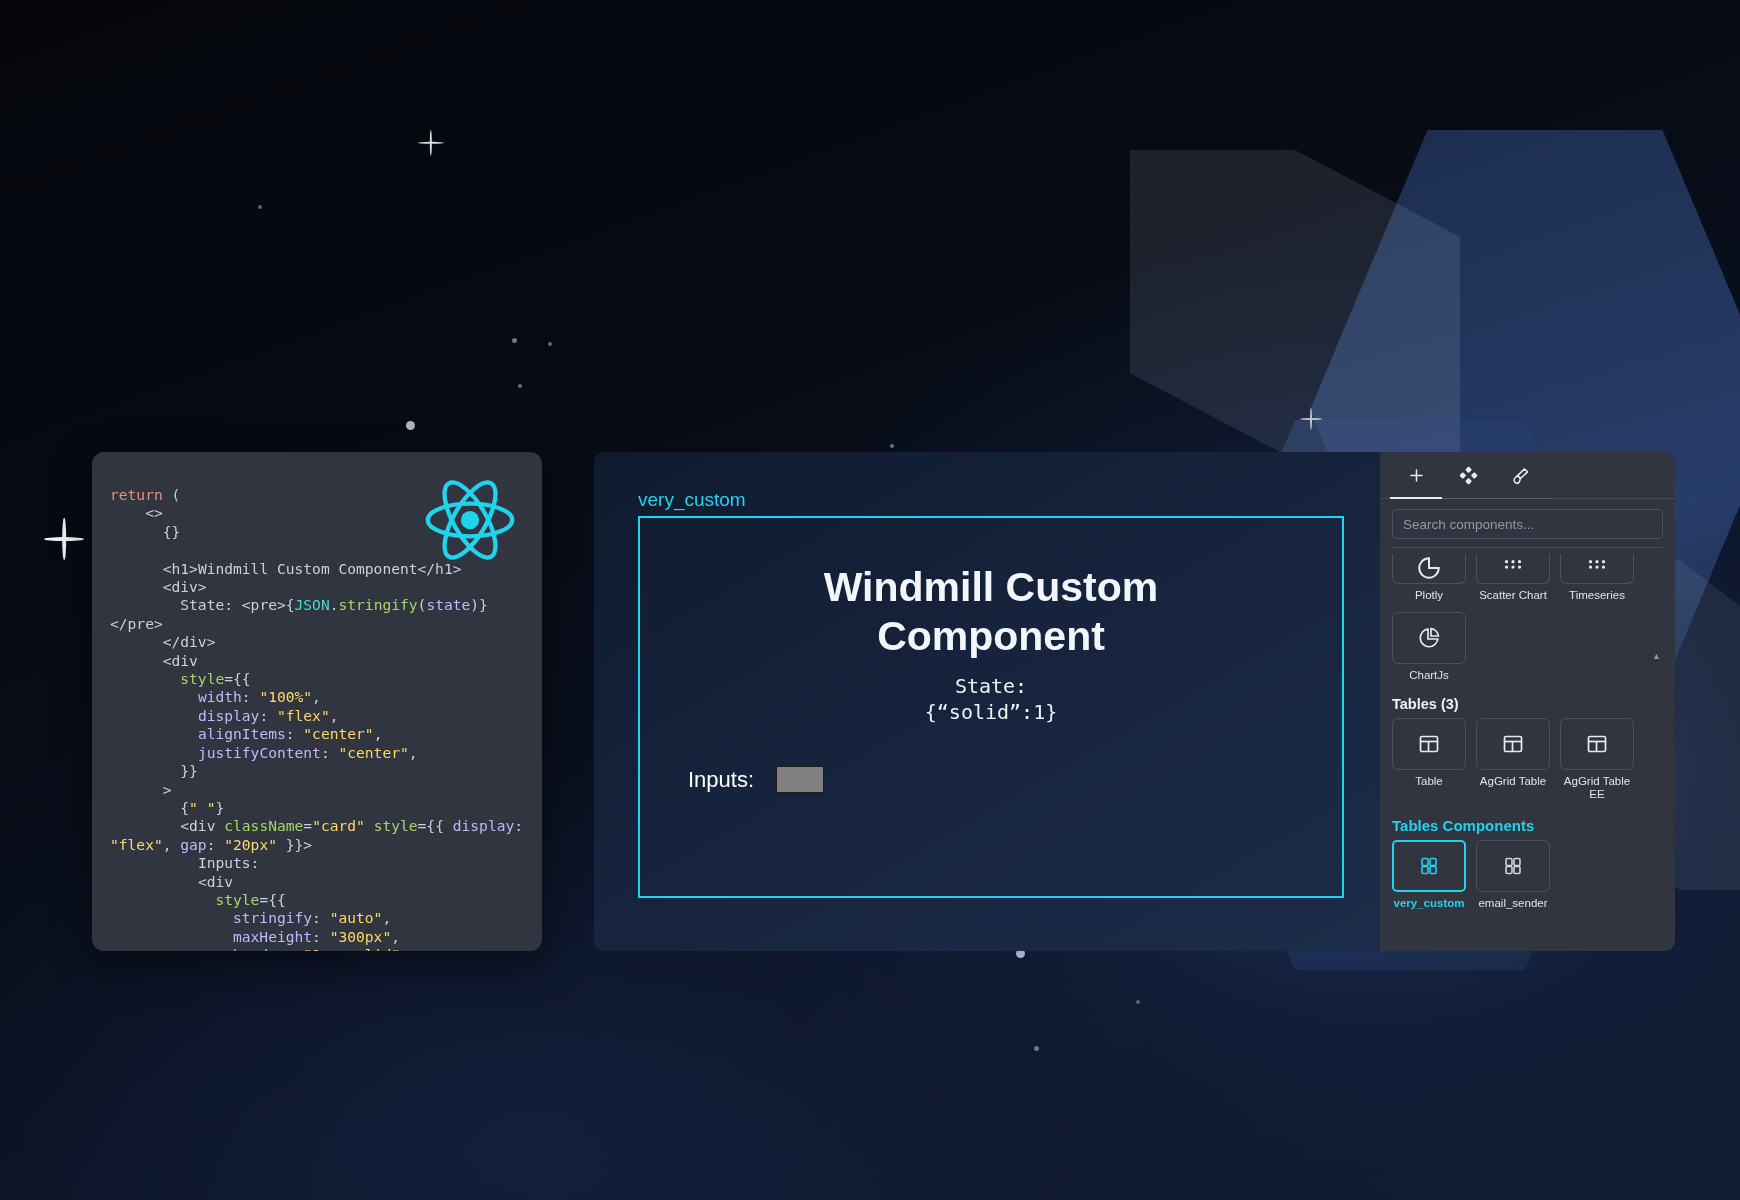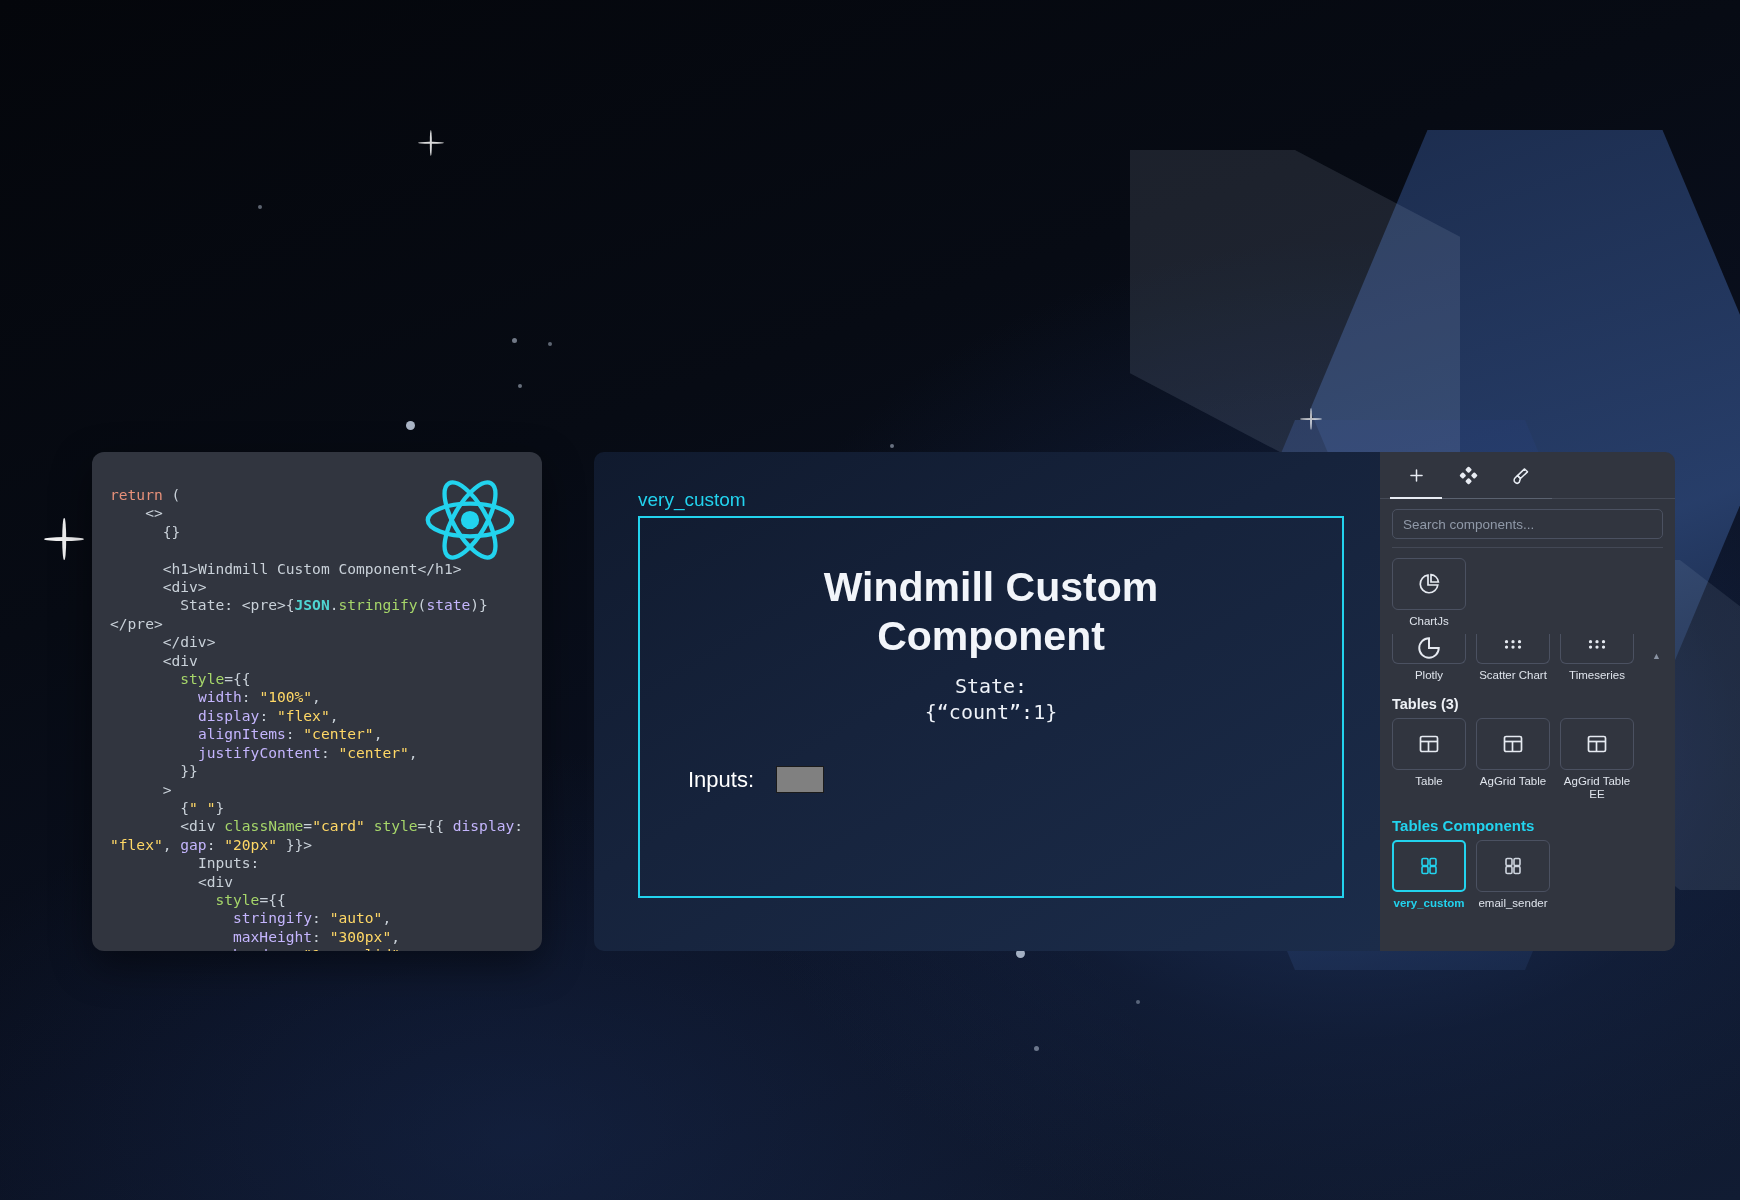--- a/index.html
+++ b/index.html
@@ -107,21 +107,21 @@
     line-height: 18.4px;
     color: #c9d1d9;
     white-space: pre-wrap;
     word-break: break-word;
   }
   .t-kw   { color: #e8917a; }
   .t-tag  { color: #c9d1d9; }
   .t-attr { color: #a6d66a; }
   .t-prop { color: #c4b5fd; }
   .t-str  { color: #ffd866; }
-  .t-fn   { color: #4fd6d2; font-weight: bold; }
+  .t-fn   { color: #4fd6d2; }
   .t-var  { color: #a6d66a; }
   .t-punc { color: #c9d1d9; }
 
   .react-logo {
     position: absolute;
     right: 24px;
     top: 20px;
     width: 96px;
     height: 96px;
   }
@@ -404,21 +404,21 @@
             
           </pre>
   </div>
 
   <div class="canvas-card">
     <div class="comp-label">very_custom</div>
     <div class="comp-frame">
       <div class="comp-title">Windmill Custom Component</div>
       <div class="comp-state">
         <div>State:</div>
-        <div>{“count”:1}</div>
+        <div>{“solid”:1}</div>
       </div>
       <div class="comp-row">
         <span class="comp-inputs-label">Inputs:</span>
         <div class="comp-input-box"></div>
       </div>
     </div>
   </div>
 
   <div class="side-panel">
 
@@ -448,32 +448,20 @@
         <div class="mid-bar"></div>
       </div>
     </div>
 
     <div class="search-wrap">
       <input class="search-input" type="text" placeholder="Search components..." style="">
     </div>
 
     <div class="scrollbody">
       <div class="sec-rule"></div>
-
-      <div class="grid-row" style="margin-top:10px;">
-        <div class="tile-wrap">
-          <div class="tile">
-            <svg width="24" height="24" viewBox="0 0 24 24" fill="none" stroke="#e6eaf1" stroke-width="1.7" stroke-linecap="round">
-              <path d="M11 3.2 A8.8 8.8 0 1 0 20.8 13 L11 13 Z"></path>
-              <path d="M14 2.6 A8.5 8.5 0 0 1 21.4 10 L14 10 Z"></path>
-            </svg>
-          </div>
-          <div class="tile-label">ChartJs</div>
-        </div>
-      </div>
 
       <div class="grid-row">
         <div class="tile-wrap">
           <div class="tile clipped-top">
             <svg width="26" height="26" viewBox="0 0 24 24" fill="none" stroke="#e6eaf1" stroke-width="1.8" stroke-linecap="round" style="margin-bottom:2px;">
               <path d="M12 3 A9 9 0 1 0 21 12 L12 12 Z"></path>
             </svg>
           </div>
           <div class="tile-label">Plotly</div>
         </div>
@@ -498,20 +486,32 @@
                 <circle cx="18" cy="8" r="1.5"></circle>
               <circle cx="6" cy="13" r="1.5"></circle>
                 <circle cx="12" cy="13" r="1.5"></circle>
                 <circle cx="18" cy="13" r="1.5"></circle>
             </svg>
           </div>
           <div class="tile-label">Timeseries</div>
         </div>
       </div>
 
+      <div class="grid-row" style="margin-top:10px;">
+        <div class="tile-wrap">
+          <div class="tile">
+            <svg width="24" height="24" viewBox="0 0 24 24" fill="none" stroke="#e6eaf1" stroke-width="1.7" stroke-linecap="round">
+              <path d="M11 3.2 A8.8 8.8 0 1 0 20.8 13 L11 13 Z"></path>
+              <path d="M14 2.6 A8.5 8.5 0 0 1 21.4 10 L14 10 Z"></path>
+            </svg>
+          </div>
+          <div class="tile-label">ChartJs</div>
+        </div>
+      </div>
+
       <div class="sec-title">Tables (3)</div>
       <div class="grid-row">
         <div class="tile-wrap">
           <div class="tile">
             <svg width="24" height="24" viewBox="0 0 24 24" fill="none" stroke="#e6eaf1" stroke-width="1.7">
               <rect x="3.5" y="4.5" width="17" height="15" rx="1.6"></rect>
               <line x1="3.5" y1="9.5" x2="20.5" y2="9.5"></line>
               <line x1="11.5" y1="9.5" x2="11.5" y2="19.5"></line>
             </svg>
           </div>

